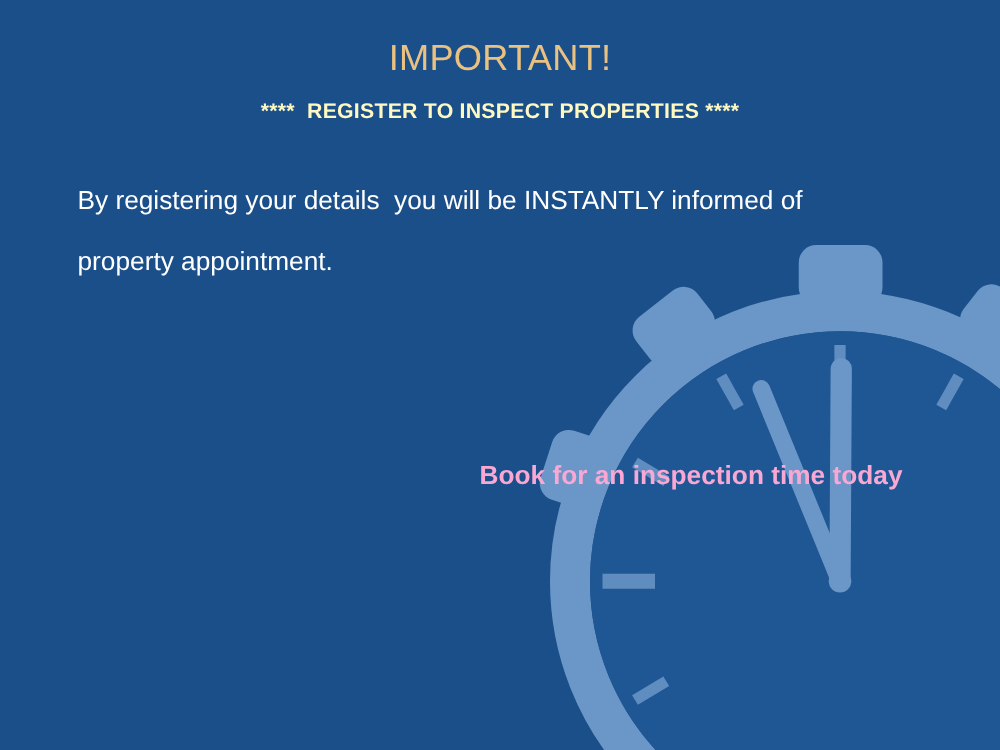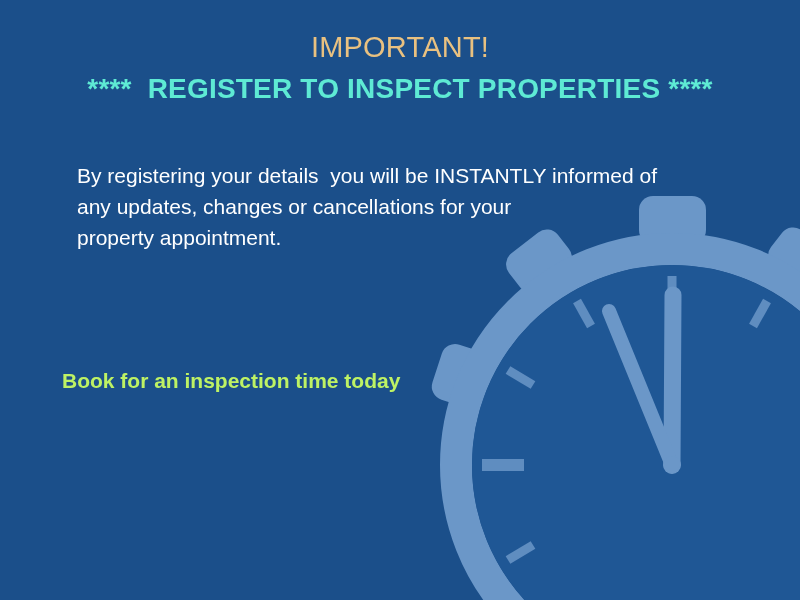--- a/index.html
+++ b/index.html
@@ -53,55 +53,56 @@
   .headline-1 {
     font-size: 29px;
     line-height: 38px;
     font-weight: 400;
     color: #e9c180;
     letter-spacing: 0.2px;
     white-space: pre;
   }
 
   .headline-2 {
-    font-size: 28px;
+    font-size: 17px;
     line-height: 36px;
     font-weight: 700;
-    color: #5eead4;
+    color: #fef9c3;
     letter-spacing: 0.2px;
     white-space: pre;
     margin-top: 5px;
   }
 
   #body-block {
     position: absolute;
     left: 62px;
     top: 145px;
     width: 660px;
   }
 
   .para {
-    margin: 15px;
+    margin: 0;
   }
 
   .para + .para {
     margin-top: 30px;
   }
 
   .line {
     font-size: 21px;
     line-height: 31px;
     font-weight: 400;
     color: #ffffff;
     white-space: pre;
   }
 
   .line.gold {
-    color: #bef264;
+    color: #f9a8d4;
     font-weight: 700;
+    text-align: right;
   }
 
   #cta-block {
     position: absolute;
     left: 62px;
     top: 365px;
     width: 660px;
   }
 </style>
 </head>
@@ -168,21 +169,21 @@
 
     <div id="headline-block">
       <div class="headline-1">IMPORTANT!</div>
       <div class="headline-2">****  REGISTER TO INSPECT PROPERTIES ****</div>
     </div>
 
     <div id="body-block">
 
       <p class="para">
         <span class="line">By registering your details  you will be INSTANTLY informed of</span><br>
-        <span class="line">any updates, changes or cancellations for your</span><br>
+        <br>
         <span class="line">property appointment.</span>
       </p>
 
 
     </div>
 
     <div id="cta-block">
       <div class="line gold">Book for an inspection time today</div>
     </div>
 

